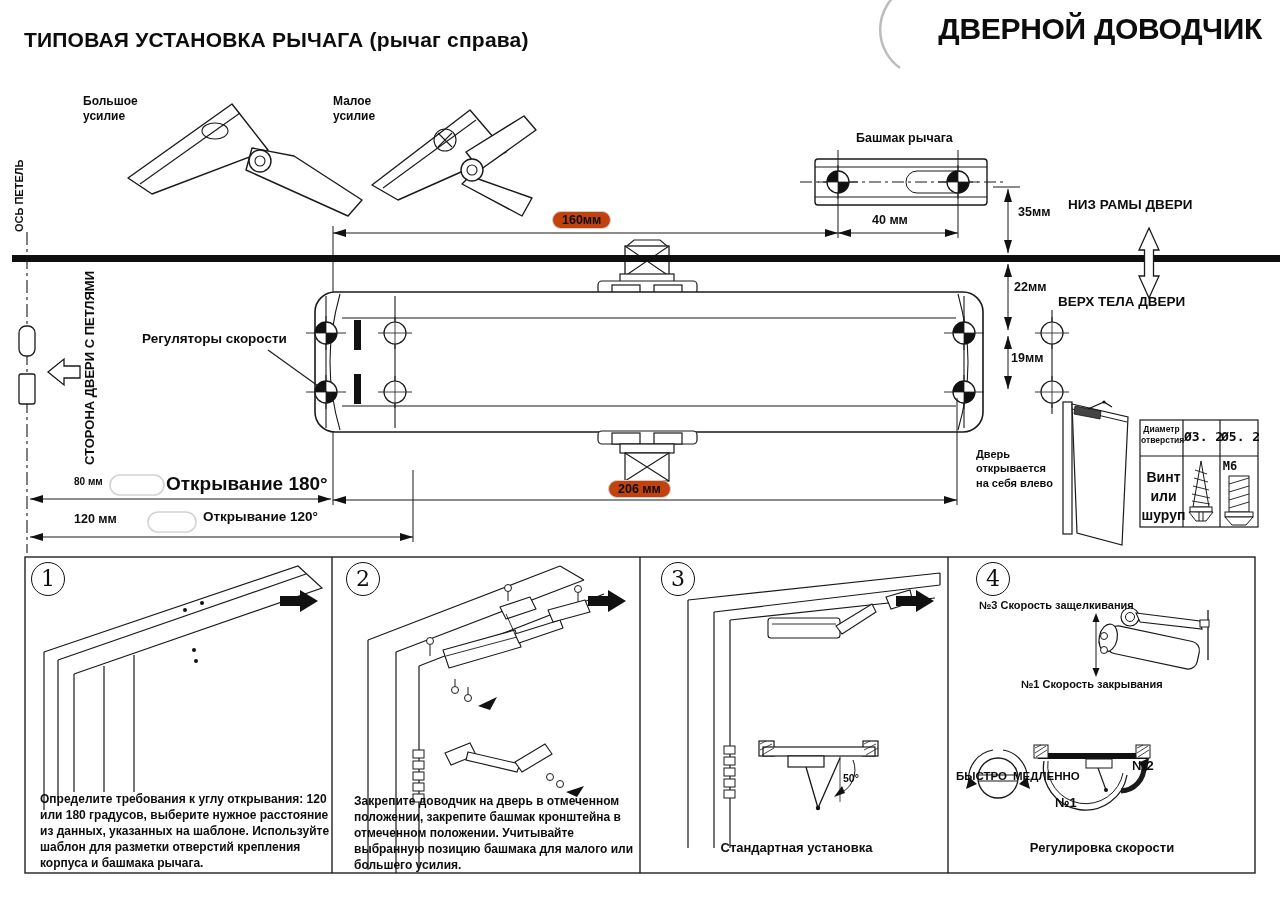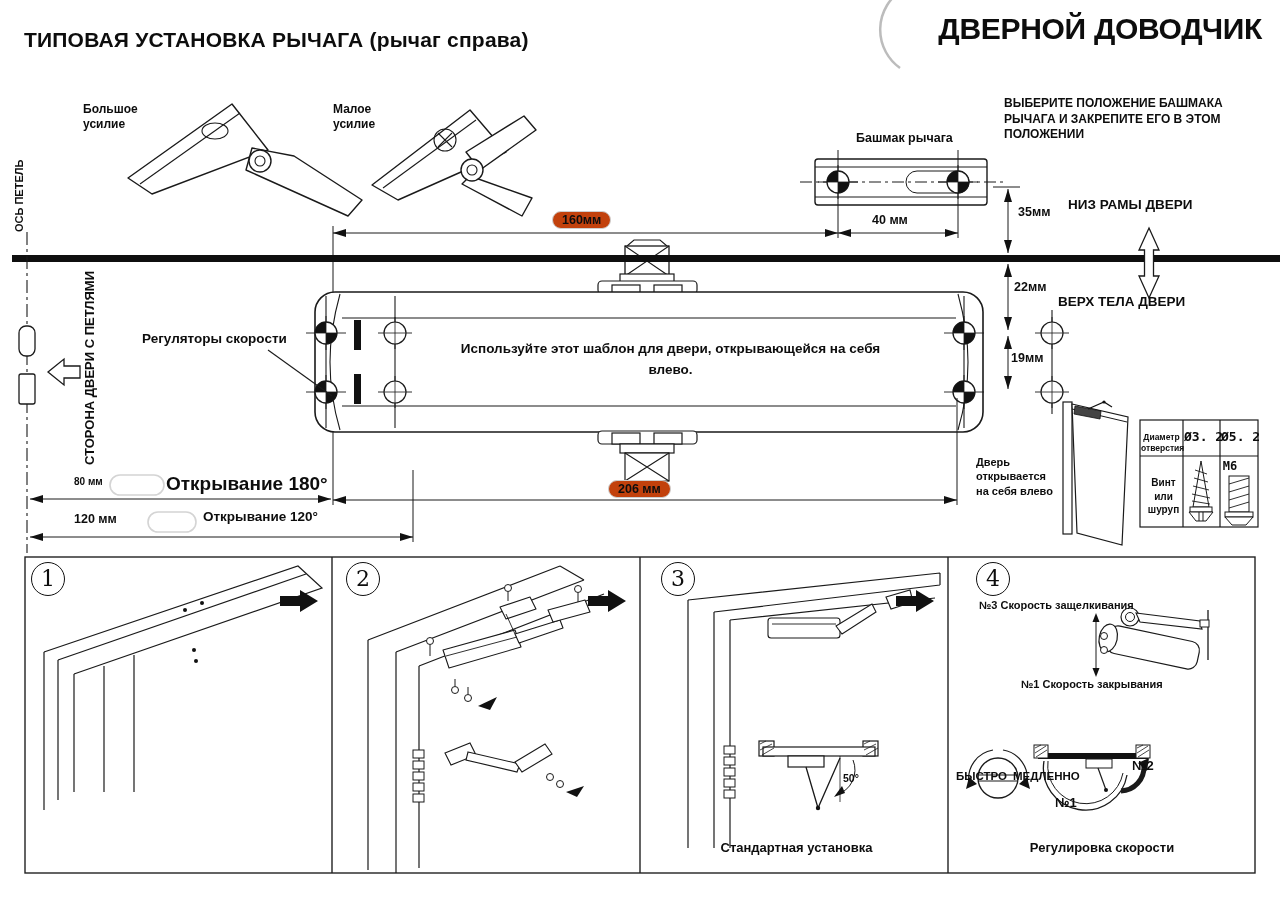--- a/index.html
+++ b/index.html
@@ -1,20 +1,20 @@
 <!DOCTYPE html>
 <html><head>
 <meta charset="utf-8">
 <style>
   html,body{margin:0;padding:0;background:#888;}
   #page{position:relative;width:1280px;height:905px;background:#ffffff;overflow:hidden;
         font-family:"Liberation Sans","DejaVu Sans",sans-serif;color:#0d0d0d;}
   #lineart{position:absolute;left:0;top:0;z-index:1;}
   .t{position:absolute;z-index:2;white-space:nowrap;}
-  .pre{white-space:pre-line;margin-top:8px;}
+  .pre{white-space:pre-line;}
   .b{font-weight:700;}
   .ctr{text-align:center;}
   .pill{border:1.5px solid #cfcfcf;border-radius:12px;background:#c2410c;padding:1px 9px;}
   .num{position:absolute;z-index:2;width:32px;height:32px;border:1.7px solid #111;border-radius:50%;
        font-family:"DejaVu Serif",serif;font-size:22px;line-height:31px;text-align:center;}
   .vlabel{position:absolute;z-index:2;transform:rotate(-90deg);transform-origin:0 0;white-space:nowrap;font-weight:700;}
   .title{font-size:21px;font-weight:800;letter-spacing:.2px;}
   .product{font-size:30px;font-weight:800;text-align:right;letter-spacing:-.3px;}
   .mono{font-family:"DejaVu Sans Mono",monospace;}
 </style>
@@ -363,26 +363,24 @@
 </svg>
 
 <div class="t title" style="left:24px;top:28px">ТИПОВАЯ УСТАНОВКА РЫЧАГА (рычаг справа)</div>
 <div class="t product" style="left:880px;top:12px;width:382px">ДВЕРНОЙ ДОВОДЧИК</div>
 
 <div class="t b pre" style="left:83px;top:94px;font-size:12px;line-height:1.25">Большое
 усилие</div>
 <div class="t b pre" style="left:333px;top:94px;font-size:12px;line-height:1.25">Малое
 усилие</div>
 <div class="t b" style="left:856px;top:131px;font-size:12.5px">Башмак рычага</div>
-<div class="t b" style="left:1004px;top:96px;width:240px;font-size:12px;line-height:1.3;white-space:normal">ВЫБЕРИТЕ ПОЛОЖЕНИЕ БАШМАКА РЫЧАГА И ЗАКРЕПИТЕ ЕГО В ЭТОМ ПОЛОЖЕНИИ</div>
 
 <div class="vlabel" style="left:13px;top:232px;font-size:11px">ОСЬ ПЕТЕЛЬ</div>
 <div class="vlabel" style="left:82px;top:465px;font-size:13px">СТОРОНА ДВЕРИ С ПЕТЛЯМИ</div>
 <div class="t b" style="left:142px;top:331px;font-size:13.5px">Регуляторы скорости</div>
-<div class="t b ctr" style="left:448px;top:339px;width:445px;font-size:13.5px;line-height:1.55;white-space:normal">Используйте этот шаблон для двери, открывающейся на себя влево.</div>
 <div class="t b" style="left:1068px;top:197px;font-size:13.5px">НИЗ РАМЫ ДВЕРИ</div>
 <div class="t b" style="left:1058px;top:294px;font-size:13.5px">ВЕРХ ТЕЛА ДВЕРИ</div>
 
 <div class="t b pill" style="left:552px;top:211px;font-size:12.5px">160мм</div>
 <div class="t b" style="left:872px;top:213px;font-size:12.5px">40 мм</div>
 <div class="t b" style="left:1018px;top:205px;font-size:12.5px">35мм</div>
 <div class="t b" style="left:1014px;top:280px;font-size:12.5px">22мм</div>
 <div class="t b" style="left:1011px;top:351px;font-size:12.5px">19мм</div>
 <div class="t b pill" style="left:608px;top:480px;font-size:12.5px">206 мм</div>
 <div class="t b" style="left:74px;top:476px;font-size:10px">80 мм</div>
@@ -390,30 +388,32 @@
 <div class="t b" style="left:74px;top:512px;font-size:12.5px">120 мм</div>
 <div class="t b" style="left:203px;top:509px;font-size:13.5px">Открывание 120°</div>
 <div class="t b pre" style="left:976px;top:447px;font-size:11px;line-height:1.3">Дверь
 открывается
 на себя влево</div>
 
 <div class="t b ctr pre" style="left:1141px;top:424px;width:41px;font-size:8.5px;line-height:1.25">Диаметр
 отверстия</div>
 <div class="t b ctr mono" style="left:1184px;top:429px;width:35px;font-size:13px">Ø3. 2</div>
 <div class="t b ctr mono" style="left:1221px;top:429px;width:36px;font-size:13px">Ø5. 2</div>
-<div class="t b ctr pre" style="left:1141px;top:468px;width:45px;font-size:10px;line-height:1.35">Винт
+<div class="t b ctr pre" style="left:1141px;top:468px;width:45px;font-size:14px;line-height:1.35">Винт
 или
 шуруп</div>
 <div class="t b ctr mono" style="left:1222px;top:459px;width:16px;font-size:12px">M6</div>
 
 <div class="num" style="left:31px;top:562px">1</div>
 <div class="num" style="left:346px;top:562px">2</div>
 <div class="num" style="left:661px;top:562px">3</div>
 <div class="num" style="left:976px;top:562px">4</div>
 
+<div class="t b" style="left:40px;top:792px;width:293px;font-size:12px;line-height:1.33;white-space:normal">Определите требования к углу открывания: 120 или 180 градусов, выберите нужное расстояние из данных, указанных на шаблоне. Используйте шаблон для разметки отверстий крепления корпуса и башмака рычага.</div>
+<div class="t b" style="left:354px;top:794px;width:292px;font-size:12px;line-height:1.33;white-space:normal">Закрепите доводчик на дверь в отмеченном положении, закрепите башмак кронштейна в отмеченном положении. Учитывайте выбранную позицию башмака для малого или большего усилия.</div>
 <div class="t b ctr" style="left:664px;top:840px;width:265px;font-size:13px">Стандартная установка</div>
 <div class="t b" style="left:843px;top:772px;font-size:10.5px">50°</div>
 
 <div class="t b" style="left:979px;top:599px;font-size:11px">№3 Скорость защелкивания</div>
 <div class="t b" style="left:1021px;top:678px;font-size:11px">№1 Скорость закрывания</div>
 <div class="t b" style="left:956px;top:770px;font-size:11.5px">БЫСТРО</div>
 <div class="t b" style="left:1013px;top:770px;font-size:11.5px">МЕДЛЕННО</div>
 <div class="t b" style="left:1055px;top:795px;font-size:13px">№1</div>
 <div class="t b" style="left:1132px;top:758px;font-size:13px">№2</div>
 <div class="t b ctr" style="left:967px;top:840px;width:270px;font-size:13px">Регулировка скорости</div>

